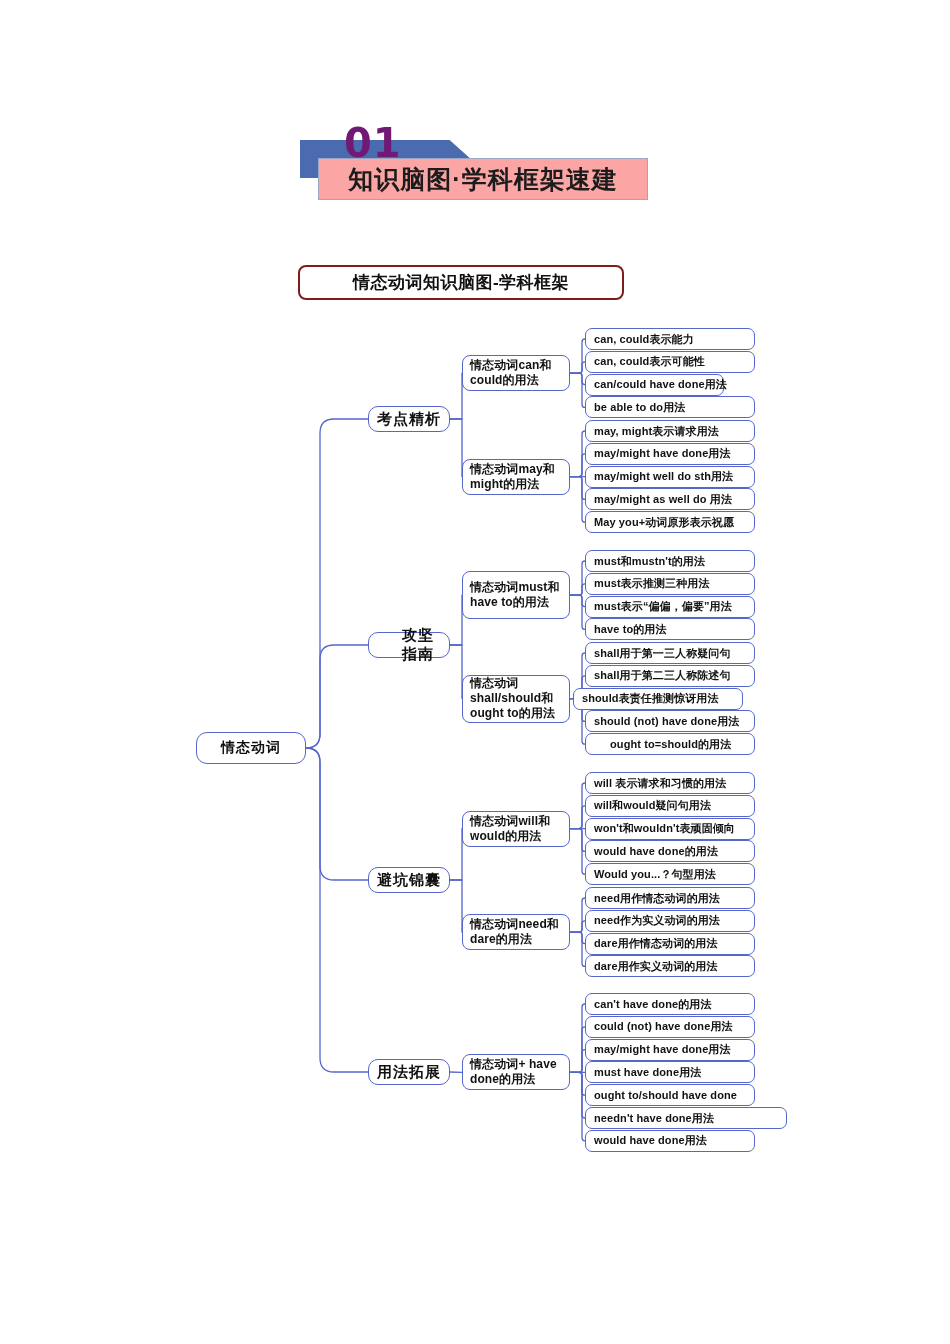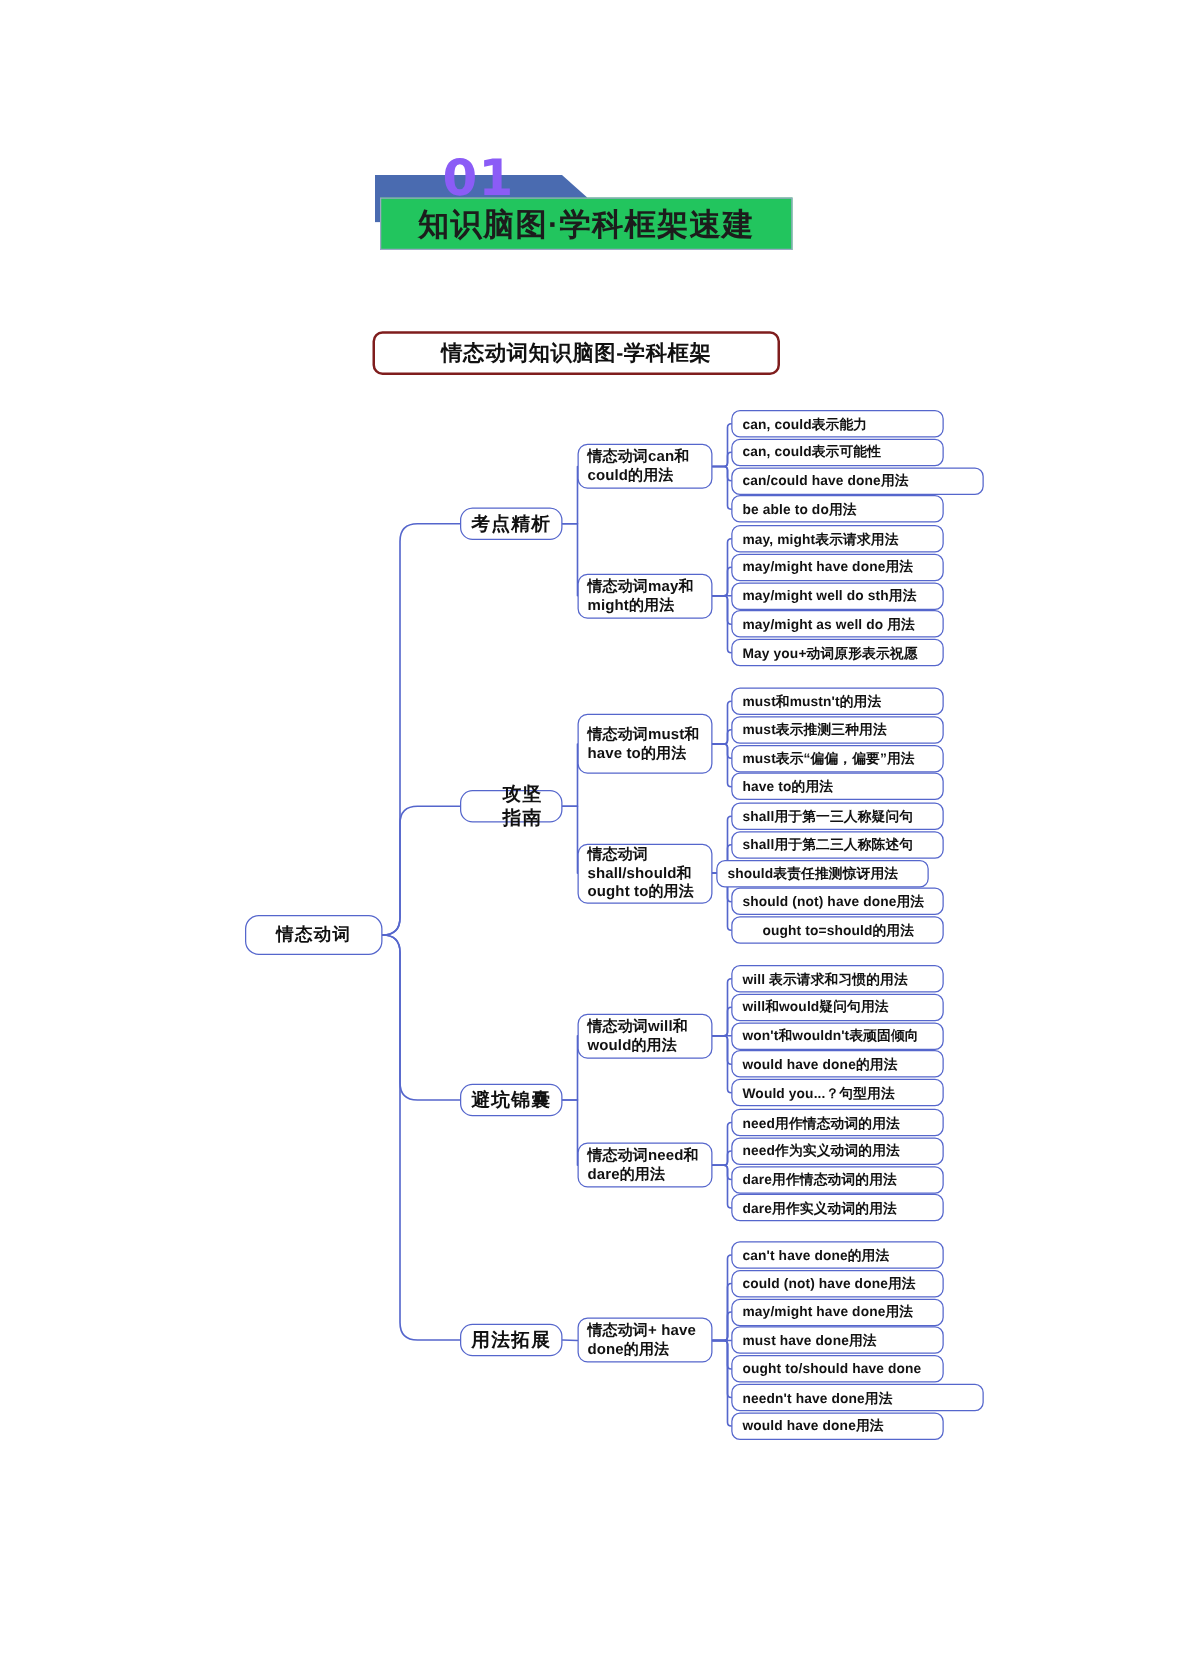--- a/index.html
+++ b/index.html
@@ -22,36 +22,36 @@
     left: 300px;
     top: 140px;
     width: 170px;
     height: 38px;
     background: #4a6bb0;
     clip-path: polygon(0 0, 88% 0, 100% 48%, 100% 100%, 0 100%);
     z-index: 1;
   }
   #header-number {
     position: absolute;
-    left: 354px;
+    left: 344px;
     top: 120px;
     font-size: 40px;
     font-weight: 700;
-    color: #8b5cf6;
+    color: #701a75;
     letter-spacing: 1px;
     z-index: 3;
     font-family: "DejaVu Sans", sans-serif;
   }
   #header-title-box {
     position: absolute;
-    left: 304px;
+    left: 318px;
     top: 158px;
     width: 328px;
     height: 40px;
-    background: #22c55e;
+    background: #fca5a5;
     border: 1px solid #9aa8c4;
     z-index: 2;
     display: flex;
     align-items: center;
     justify-content: center;
   }
   #header-title-text {
     font-size: 25px;
     font-weight: 700;
     color: #1c1c1c;
@@ -208,21 +208,21 @@
     <path d="M 306 748 L 306 748 Q 320 748 320 762 L 320 1058 Q 320 1072 334 1072 L 368 1072" fill="none" stroke="#5566cc" stroke-width="1.3" stroke-linecap="round" stroke-linejoin="round"></path>
   </svg>
 
 <div id="node-layer">
     <div class="node node-leaf" style="left: 585px; top: 328px; width: 170px; height: 22px;">
       <span class="node-label">can, could表示能力</span>
     </div>
     <div class="node node-leaf" style="left: 585px; top: 350.8px; width: 170px; height: 22px;">
       <span class="node-label">can, could表示可能性</span>
     </div>
-    <div class="node node-leaf" style="left: 585px; top: 373.6px; width: 202px; height: 22px;">
+    <div class="node node-leaf" style="left: 585px; top: 373.6px; width: 139px; height: 22px;">
       <span class="node-label">can/could have done用法</span>
     </div>
     <div class="node node-leaf" style="left: 585px; top: 396.4px; width: 170px; height: 22px;">
       <span class="node-label">be able to do用法</span>
     </div>
     <div class="node node-sub" style="left: 462px; top: 355.2px; width: 108px; height: 36px;">
       <span class="node-label" style="white-space: normal;">情态动词can和could的用法</span>
     </div>
     <div class="node node-leaf" style="left: 585px; top: 420px; width: 170px; height: 22px;">
       <span class="node-label">may, might表示请求用法</span>

